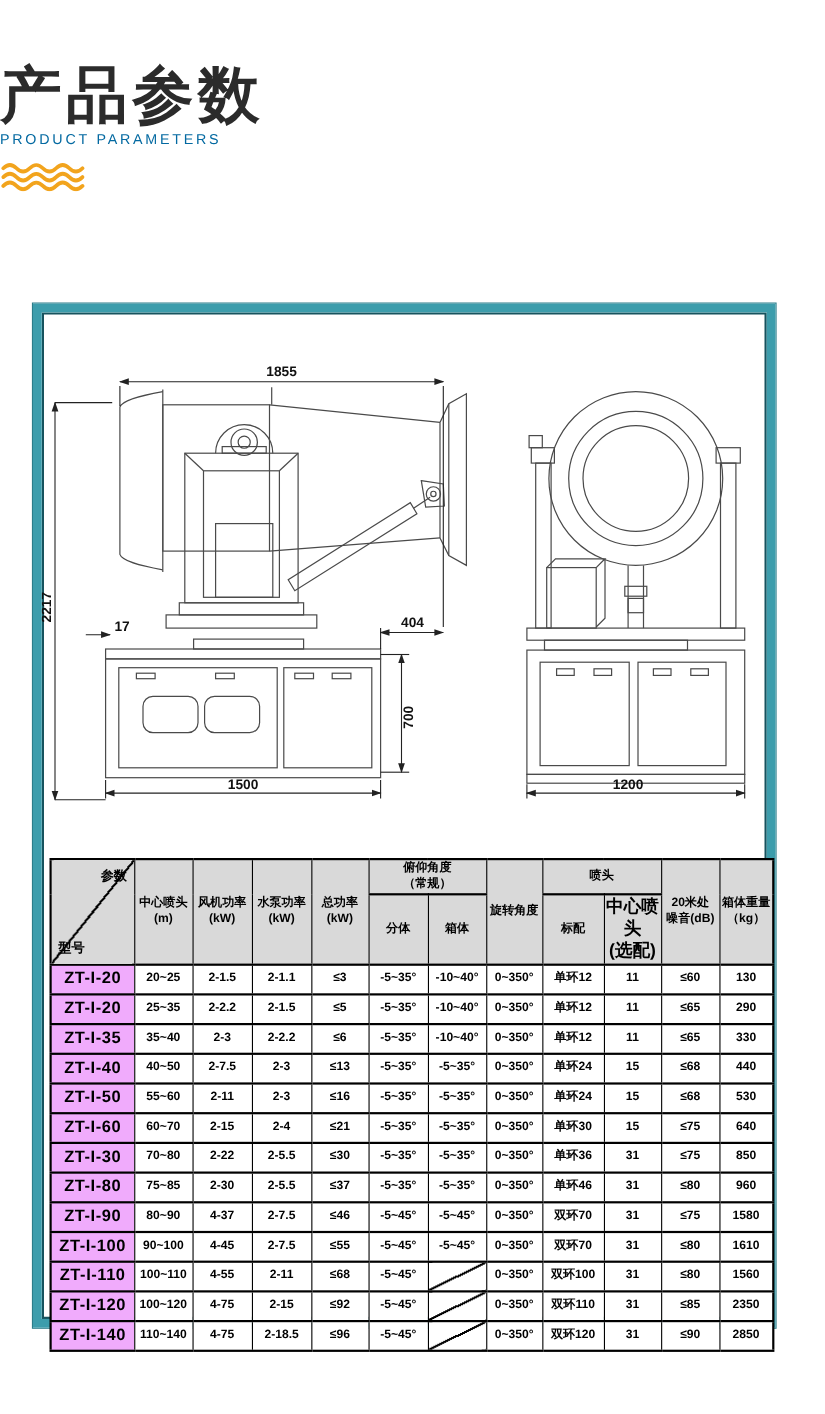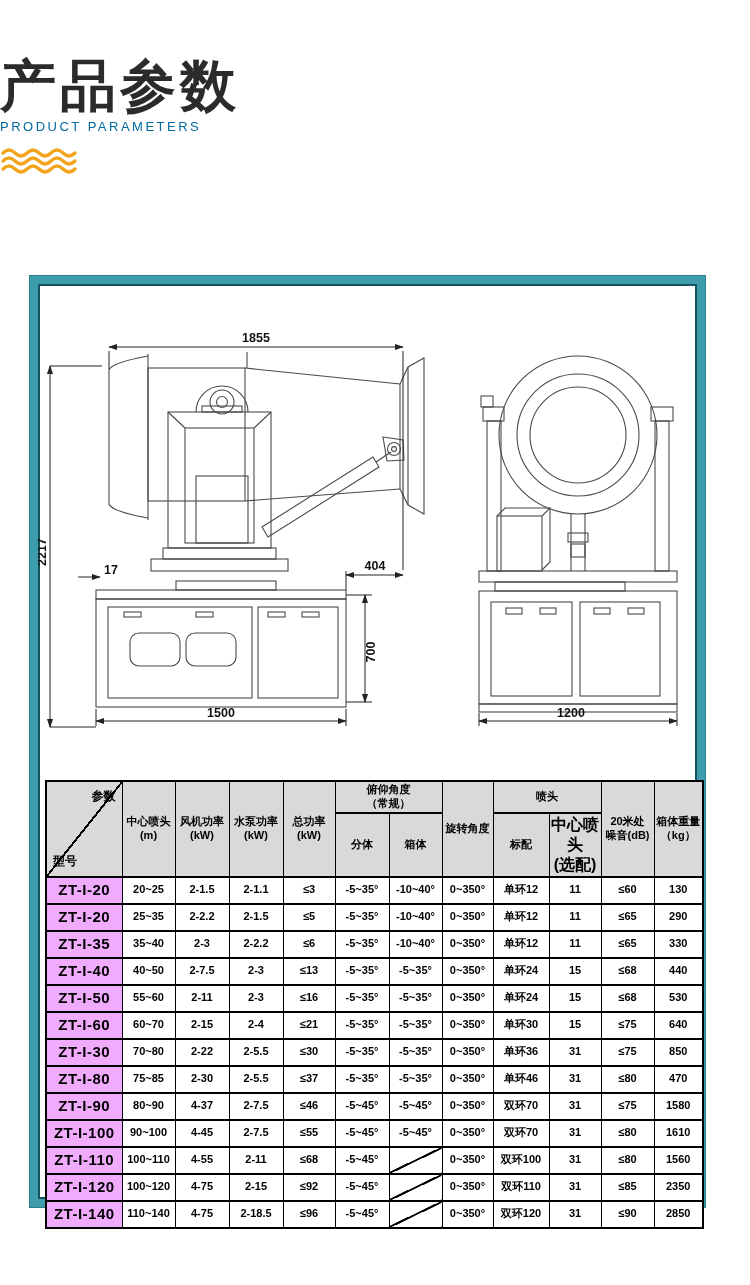--- a/index.html
+++ b/index.html
@@ -372,21 +372,21 @@
           <td>75~85</td>
           <td>2-30</td>
           <td>2-5.5</td>
           <td>≤37</td>
           <td>-5~35°</td>
           <td>-5~35°</td>
           <td>0~350°</td>
           <td>单环46</td>
           <td>31</td>
           <td>≤80</td>
-          <td>470</td>
+          <td>960</td>
         </tr>
         <tr>
           <td class="model">ZT-I-90</td>
           <td>80~90</td>
           <td>4-37</td>
           <td>2-7.5</td>
           <td>≤46</td>
           <td>-5~45°</td>
           <td>-5~45°</td>
           <td>0~350°</td>

